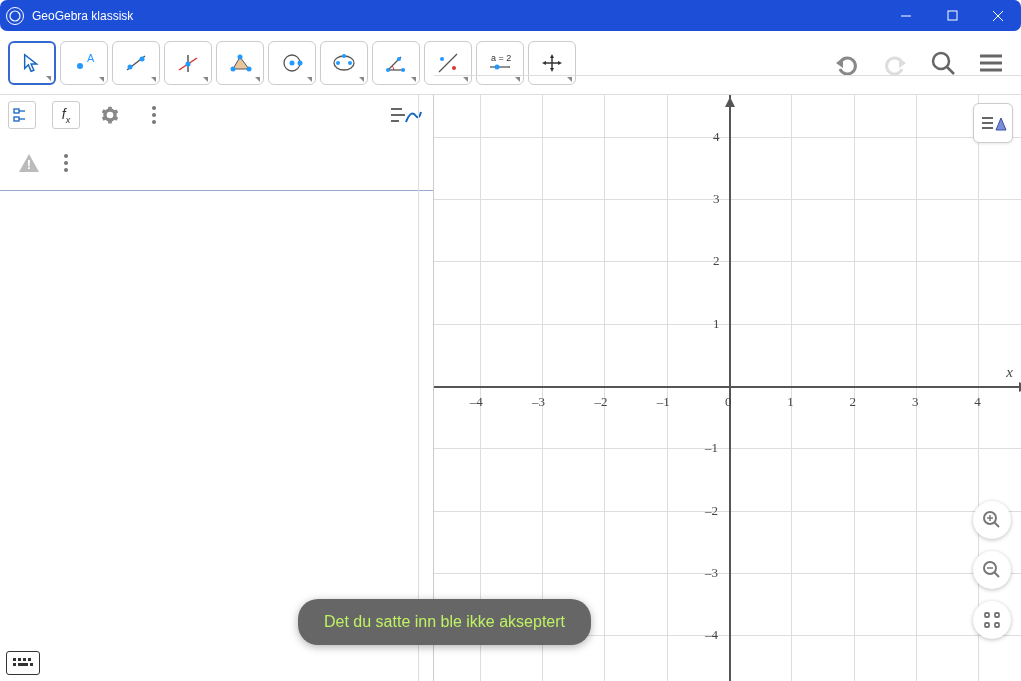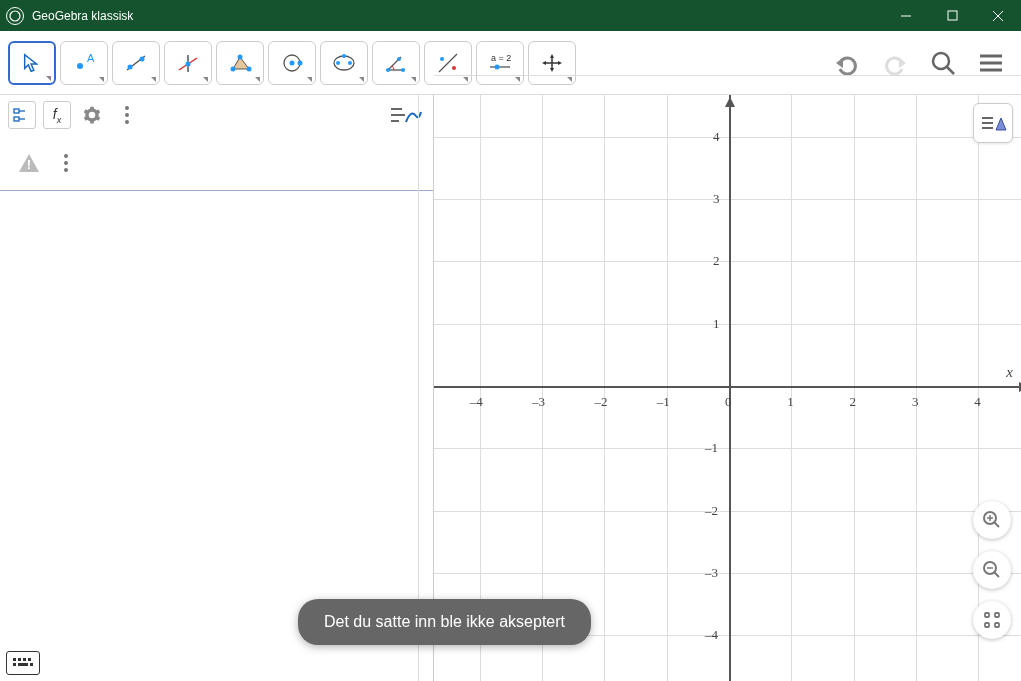--- a/index.html
+++ b/index.html
@@ -1,36 +1,36 @@
 <!DOCTYPE html>
 <html><head>
 <meta charset="utf-8">
 <style>
   * { box-sizing: border-box; margin: 0; padding: 0; font-family: Arial, sans-serif; }
   body { width: 1021px; height: 681px; background: #fff; overflow: hidden; position: relative; }
 
   
-  .titlebar { height: 31px; background: #14532d; color: #fff; display: flex; align-items: center; padding-left: 6px; }
+  .titlebar { height: 31px; background: #1d4ed8; color: #fff; display: flex; align-items: center; padding-left: 6px; border-radius: 7px; }
   .titlebar-icon { width: 18px; height: 18px; border-radius: 50%; border: 1.5px solid #fff; display: flex; align-items: center; justify-content: center; margin-right: 8px; }
   .titlebar-title { font-size: 12px; flex: 1; }
   .titlebar-btn { width: 46px; height: 31px; display: flex; align-items: center; justify-content: center; cursor: pointer; }
 
   
   .toolbar { height: 64px; display: flex; align-items: center; padding: 0 8px; gap: 4px; border-bottom: 1px solid #ddd; }
   .tool { width: 48px; height: 44px; border: 1px solid #ccc; border-radius: 6px; background: #fff; display: flex; align-items: center; justify-content: center; cursor: pointer; position: relative; }
   .tool.selected { border: 2px solid #3569d2; }
   .tool-drop { position: absolute; right: 3px; bottom: 2px; width: 0; height: 0; border-left: 5px solid transparent; border-top: 5px solid #888; }
   .toolbar-spacer { flex: 1; }
   .toolbar-right-btn { width: 44px; height: 44px; display: flex; align-items: center; justify-content: center; cursor: pointer; color: #666; }
   .toolbar-right-btn.disabled { color: #ccc; cursor: default; }
 
   
   .main { display: flex; height: calc(681px - 31px - 64px); }
   .algebra { width: 434px; display: flex; flex-direction: column; border-right: 1px solid #ccc; position: relative; }
-  .algebra-header { height: 40px; display: flex; align-items: center; padding: 0 8px; gap: 7px; }
+  .algebra-header { height: 40px; display: flex; align-items: center; padding: 0 8px; gap: 16px; }
   .hdr-btn { width: 28px; height: 28px; border: 1px solid #ccc; border-radius: 3px; display: flex; align-items: center; justify-content: center; cursor: pointer; }
   .hdr-btn.plain { border: none; }
   .hdr-spacer { flex: 1; }
 
   .algebra-row { display: flex; align-items: center; height: 56px; padding: 0 12px 0 0; border-bottom: 1px solid #9aa9ce; }
   .row-warn { width: 58px; display: flex; align-items: center; justify-content: center; color: #aaa; }
   .row-formula { flex: 1; font-family: 'Times New Roman', serif; font-size: 19px; color: #222; }
   .row-menu { color: #888; cursor: pointer; padding: 0 6px; }
 
   .graphics { flex: 1; position: relative; background: #fff; }
@@ -40,21 +40,21 @@
   .grid-line { position: absolute; background: #ddd; }
   .grid-v { top: 0; bottom: 0; width: 1px; }
   .grid-h { left: 0; right: 0; height: 1px; }
   .tick-label { position: absolute; font-size: 13px; color: #444; font-family: 'Times New Roman', serif; }
   .axis-name { position: absolute; font-size: 15px; font-style: italic; color: #444; font-family: 'Times New Roman', serif; }
   .arrow-head { position: absolute; width: 0; height: 0; }
 
   .graphics-toolbtn { position: absolute; width: 40px; height: 40px; border: 1px solid #ccc; border-radius: 6px; background: #fff; display: flex; align-items: center; justify-content: center; cursor: pointer; box-shadow: 0 1px 3px rgba(0,0,0,0.1); }
   .graphics-ctrl { position: absolute; width: 38px; height: 38px; border-radius: 50%; background: #fff; display: flex; align-items: center; justify-content: center; cursor: pointer; box-shadow: 0 1px 4px rgba(0,0,0,0.25); color: #777; }
 
-  .toast { position: absolute; background: #666; color: #ffffff; padding: 14px 26px; border-radius: 20px; font-size: 16px; box-shadow: 0 2px 8px rgba(0,0,0,0.3); left: 298px; bottom: 36px; z-index: 100; }
+  .toast { position: absolute; background: #666; color: #bef264; padding: 14px 26px; border-radius: 20px; font-size: 16px; box-shadow: 0 2px 8px rgba(0,0,0,0.3); left: 298px; bottom: 36px; z-index: 100; }
 
   .keyboard-btn { position: absolute; left: 6px; bottom: 6px; width: 34px; height: 24px; border: 1.5px solid #333; border-radius: 3px; background: #fff; cursor: pointer; display: flex; align-items: center; justify-content: center; }
 
   .vdots { display: flex; flex-direction: column; gap: 3px; align-items: center; }
   .vdots span { width: 4px; height: 4px; background: #777; border-radius: 50%; }
 </style>
 </head>
 <body>
 
 <div class="titlebar">

